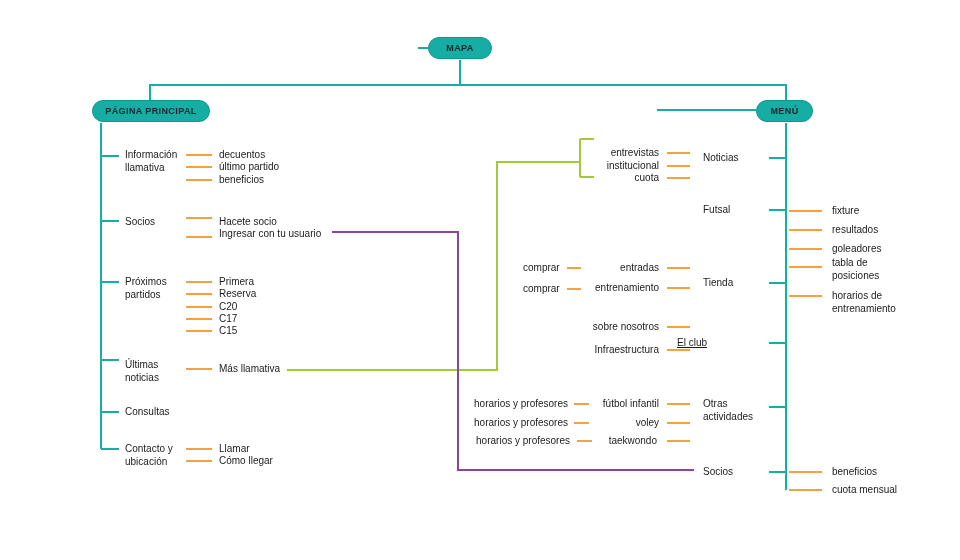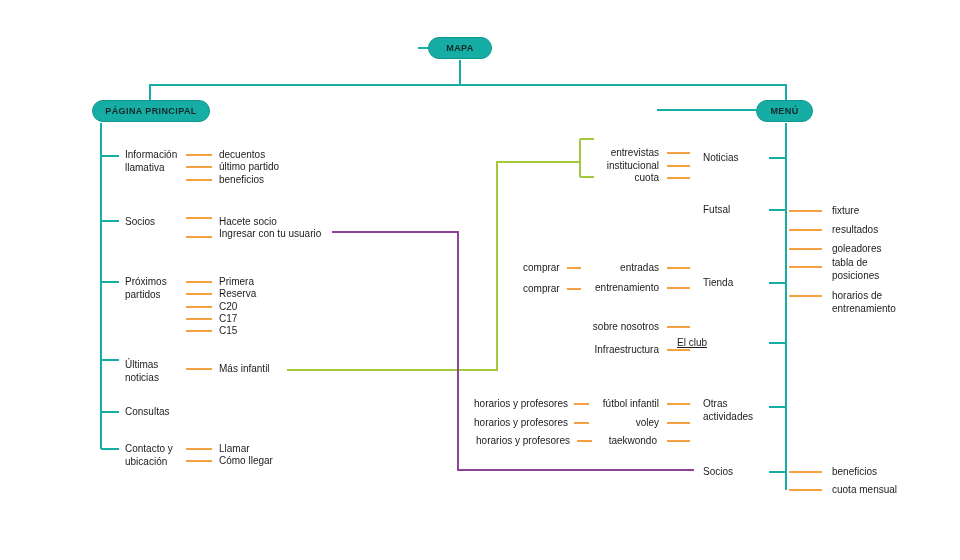--- a/index.html
+++ b/index.html
@@ -114,21 +114,21 @@
   <div class="lbl" style="left:219px;top:149px;">decuentos</div>
   <div class="lbl" style="left:219px;top:161px;">último partido</div>
   <div class="lbl" style="left:219px;top:174px;">beneficios</div>
   <div class="lbl" style="left:219px;top:216px;">Hacete socio</div>
   <div class="lbl" style="left:219px;top:228px;">Ingresar con tu usuario</div>
   <div class="lbl" style="left:219px;top:276px;">Primera</div>
   <div class="lbl" style="left:219px;top:288px;">Reserva</div>
   <div class="lbl" style="left:219px;top:301px;">C20</div>
   <div class="lbl" style="left:219px;top:313px;">C17</div>
   <div class="lbl" style="left:219px;top:325px;">C15</div>
-  <div class="lbl" style="left:219px;top:363px;">Más infantil</div>
+  <div class="lbl" style="left:219px;top:363px;">Más llamativa</div>
   <div class="lbl" style="left:219px;top:443px;">Llamar</div>
   <div class="lbl" style="left:219px;top:455px;">Cómo llegar</div>
 
   <div class="lbl" style="left:703px;top:152px;">Noticias</div>
   <div class="lbl" style="left:703px;top:204px;">Futsal</div>
   <div class="lbl" style="left:703px;top:277px;">Tienda</div>
   <div class="lbl" style="left:677px;top:337px;text-decoration:underline;">El club</div>
   <div class="lbl wrap" style="left:703px;top:398px;width:58px;">Otras actividades</div>
   <div class="lbl" style="left:703px;top:466px;">Socios</div>
 

